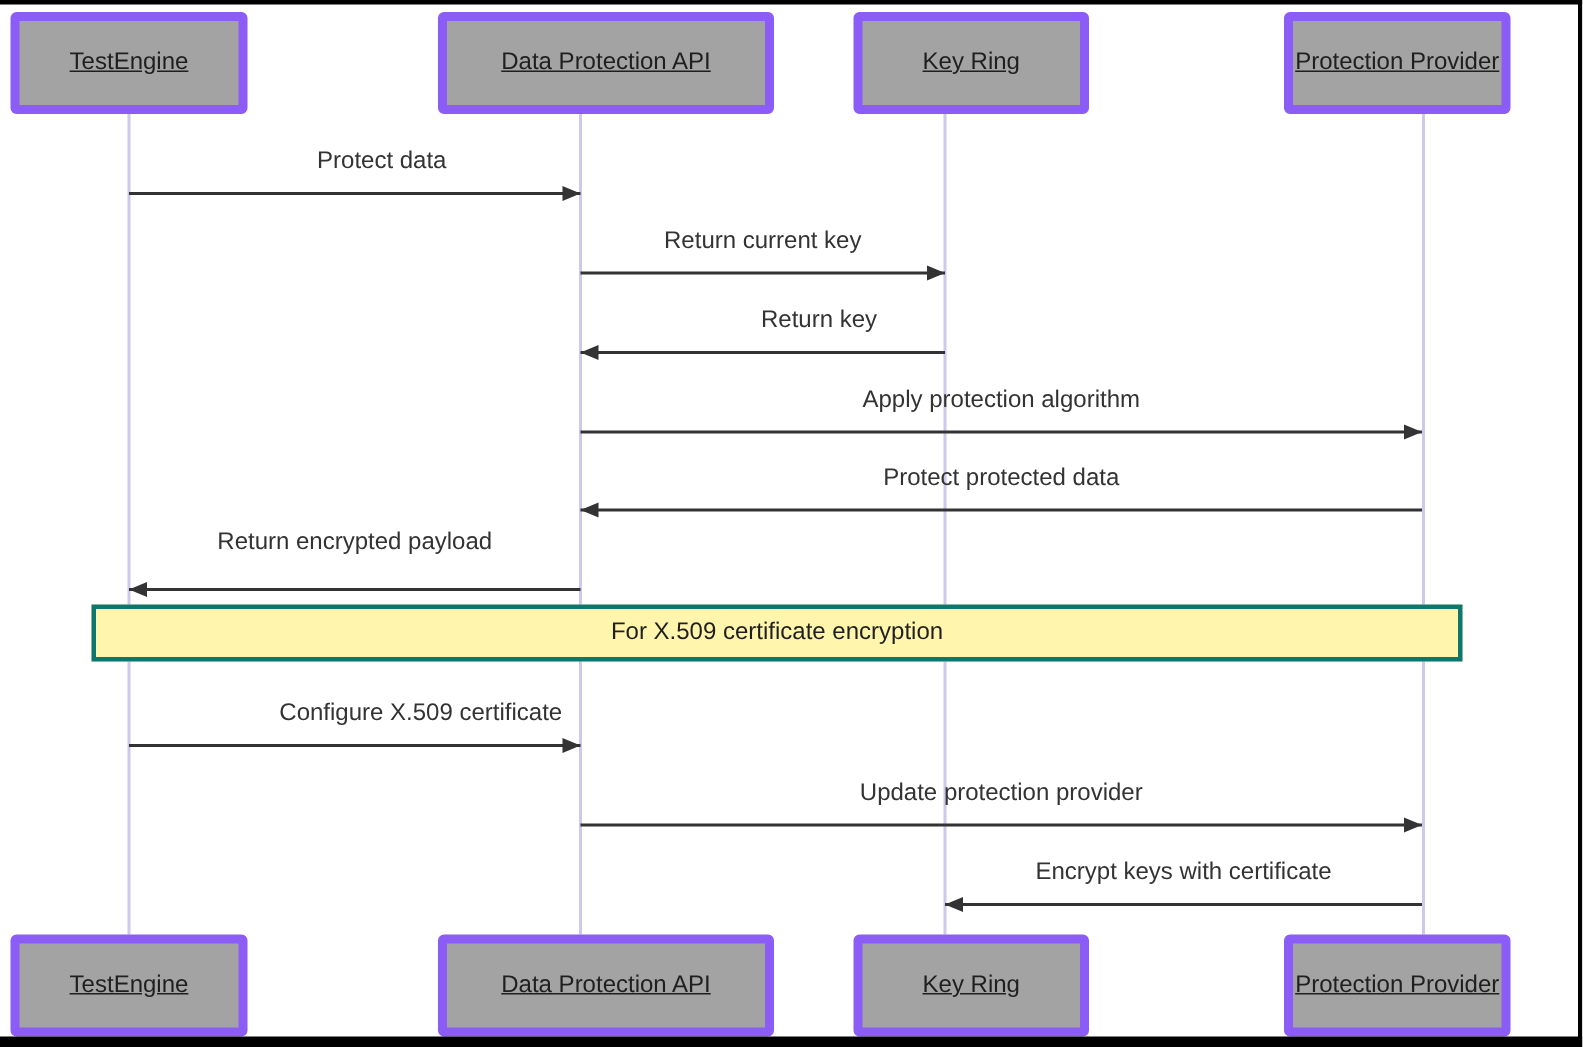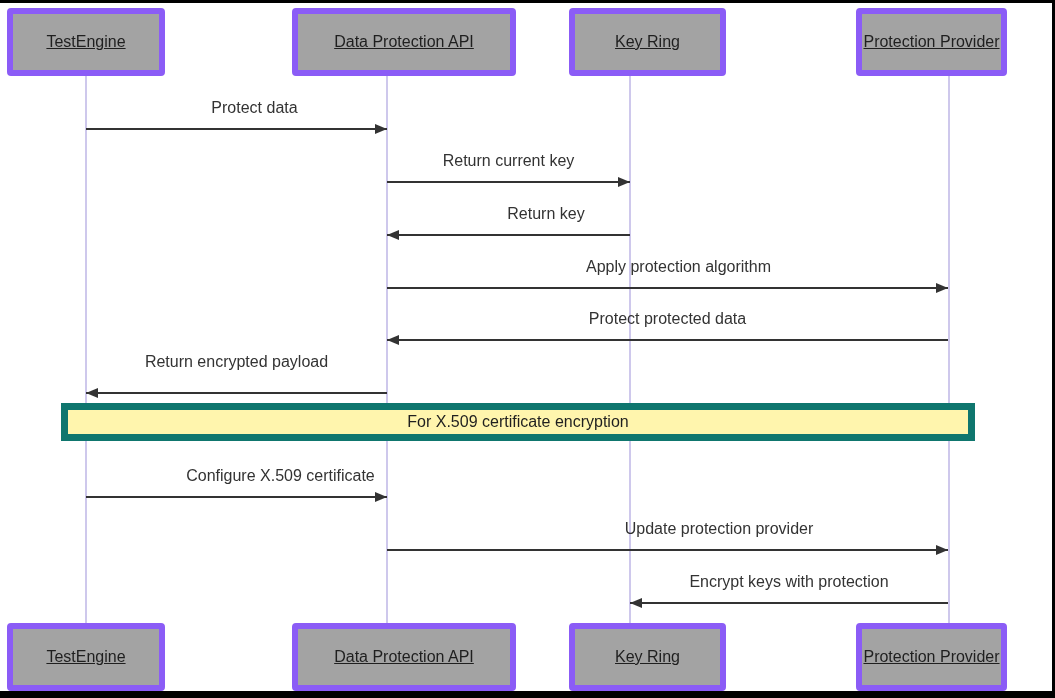--- a/index.html
+++ b/index.html
@@ -81,52 +81,52 @@
   .m1 .head      { left: 375px; top: 124px; }
 
   .m2 .msg-label { left: 387px; width: 243px; top: 151px; }
   .m2 .msg-line  { left: 387px; width: 243px; top: 181px; }
   .m2 .head      { left: 618px; top: 177px; }
 
   .m3 .msg-label { left: 387px; width: 224px; top: 204px; margin-left: 47px; }
   .m3 .msg-line  { left: 387px; width: 243px; top: 234px; }
   .m3 .head      { left: 387px; top: 230px; }
 
-  .m4 .msg-label { left: 387px; width: 561px; top: 257px; margin-left: 11px; }
+  .m4 .msg-label { left: 387px; width: 561px; top: 257px; }
   .m4 .msg-line  { left: 387px; width: 561px; top: 287px; }
   .m4 .head      { left: 936px; top: 283px; }
 
   .m5 .msg-label { left: 387px; width: 561px; top: 309px; }
   .m5 .msg-line  { left: 387px; width: 561px; top: 339px; }
   .m5 .head      { left: 387px; top: 335px; }
 
   .m6 .msg-label { left: 86px;  width: 301px; top: 352px; }
   .m6 .msg-line  { left: 86px;  width: 301px; top: 392px; }
   .m6 .head      { left: 86px;  top: 388px; }
 
   .m7 .msg-label { left: 86px;  width: 301px; top: 466px; margin-left: 44px; }
   .m7 .msg-line  { left: 86px;  width: 301px; top: 496px; }
   .m7 .head      { left: 375px; top: 492px; }
 
-  .m8 .msg-label { left: 387px; width: 664px; top: 519px; }
+  .m8 .msg-label { left: 387px; width: 561px; top: 519px; }
   .m8 .msg-line  { left: 387px; width: 561px; top: 549px; }
   .m8 .head      { left: 936px; top: 545px; }
 
   .m9 .msg-label { left: 630px; width: 318px; top: 572px; }
   .m9 .msg-line  { left: 630px; width: 318px; top: 602px; }
   .m9 .head      { left: 630px; top: 598px; }
 
   .note {
     position: absolute;
     left: 61px;
     top: 403px;
     width: 914px;
     height: 38px;
     background: #FFF5AD;
-    border: 7px solid #0f766e;
+    border: 3px solid #0f766e;
     display: flex;
     align-items: center;
     justify-content: center;
     font-size: 16px;
     color: #1f1f1f;
   }
 </style>
 </head>
 <body>
 
@@ -188,21 +188,21 @@
     <div class="head head-right"></div>
   </div>
 
   <div class="m8">
     <div class="msg-label">Update protection provider</div>
     <div class="msg-line"></div>
     <div class="head head-right"></div>
   </div>
 
   <div class="m9">
-    <div class="msg-label">Encrypt keys with protection</div>
+    <div class="msg-label">Encrypt keys with certificate</div>
     <div class="msg-line"></div>
     <div class="head head-left"></div>
   </div>
 
   <div class="row-bottom">
     <div class="actor a1">TestEngine</div>
     <div class="actor a2">Data Protection API</div>
     <div class="actor a3">Key Ring</div>
     <div class="actor a4">Protection Provider</div>
   </div>

